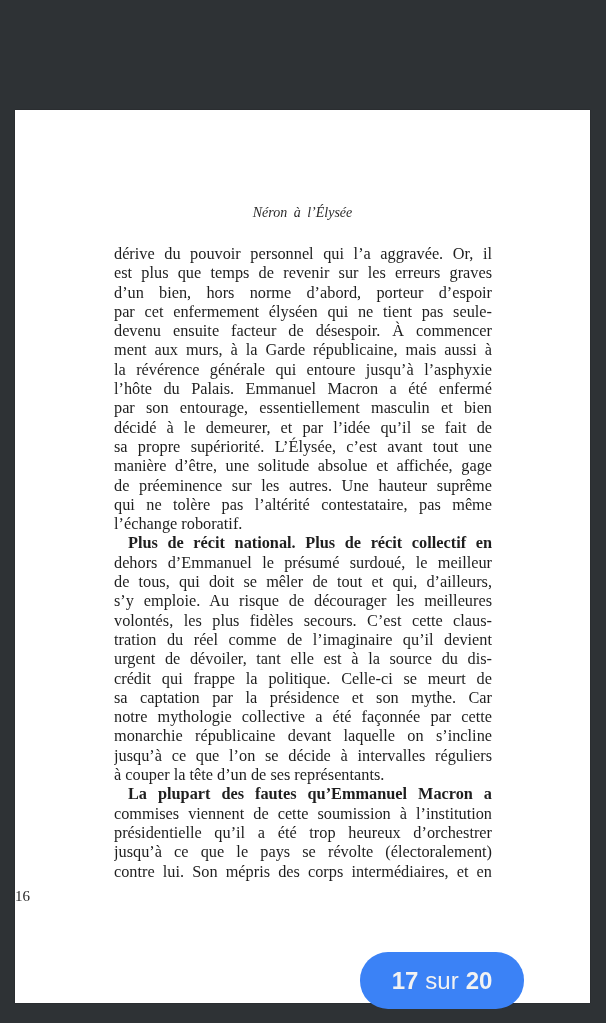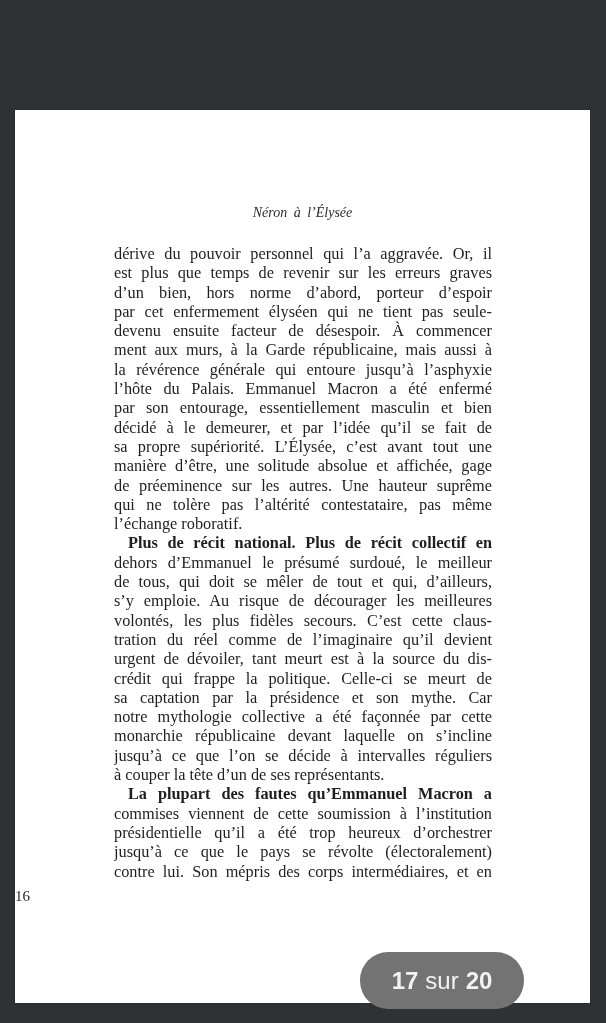--- a/index.html
+++ b/index.html
@@ -68,21 +68,21 @@
     font-size: 15px;
     color: #2a2a2a;
   }
   .page-counter {
     position: absolute;
     left: 360px;
     top: 952px;
     width: 164px;
     height: 57px;
     border-radius: 28px;
-    background: #737373;
+    background: #3b82f6;
     color: #f2f2f2;
     font-family: "Liberation Sans", "DejaVu Sans", sans-serif;
     font-size: 24px;
     display: flex;
     align-items: center;
     justify-content: center;
     gap: 7px;
   }
   .page-counter .num {
     font-weight: bold;
@@ -111,21 +111,21 @@
       <span class="line">manière d’être, une solitude absolue et affichée, gage</span>
       <span class="line">de préeminence sur les autres. Une hauteur suprême</span>
       <span class="line">qui ne tolère pas l’altérité contestataire, pas même</span>
       <span class="line last">l’échange roboratif.</span>
       <span class="line indent">Plus de récit national. Plus de récit collectif en</span>
       <span class="line">dehors d’Emmanuel le présumé surdoué, le meilleur</span>
       <span class="line">de tous, qui doit se mêler de tout et qui, d’ailleurs,</span>
       <span class="line">s’y emploie. Au risque de décourager les meilleures</span>
       <span class="line">volontés, les plus fidèles secours. C’est cette claus-</span>
       <span class="line">tration du réel comme de l’imaginaire qu’il devient</span>
-      <span class="line">urgent de dévoiler, tant meurt est à la source du dis-</span>
+      <span class="line">urgent de dévoiler, tant elle est à la source du dis-</span>
       <span class="line">crédit qui frappe la politique. Celle-ci se meurt de</span>
       <span class="line">sa captation par la présidence et son mythe. Car</span>
       <span class="line">notre mythologie collective a été façonnée par cette</span>
       <span class="line">monarchie républicaine devant laquelle on s’incline</span>
       <span class="line">jusqu’à ce que l’on se décide à intervalles réguliers</span>
       <span class="line last">à couper la tête d’un de ses représentants.</span>
       <span class="line indent">La plupart des fautes qu’Emmanuel Macron a</span>
       <span class="line">commises viennent de cette soumission à l’institution</span>
       <span class="line">présidentielle qu’il a été trop heureux d’orchestrer</span>
       <span class="line">jusqu’à ce que le pays se révolte (électoralement)</span>

